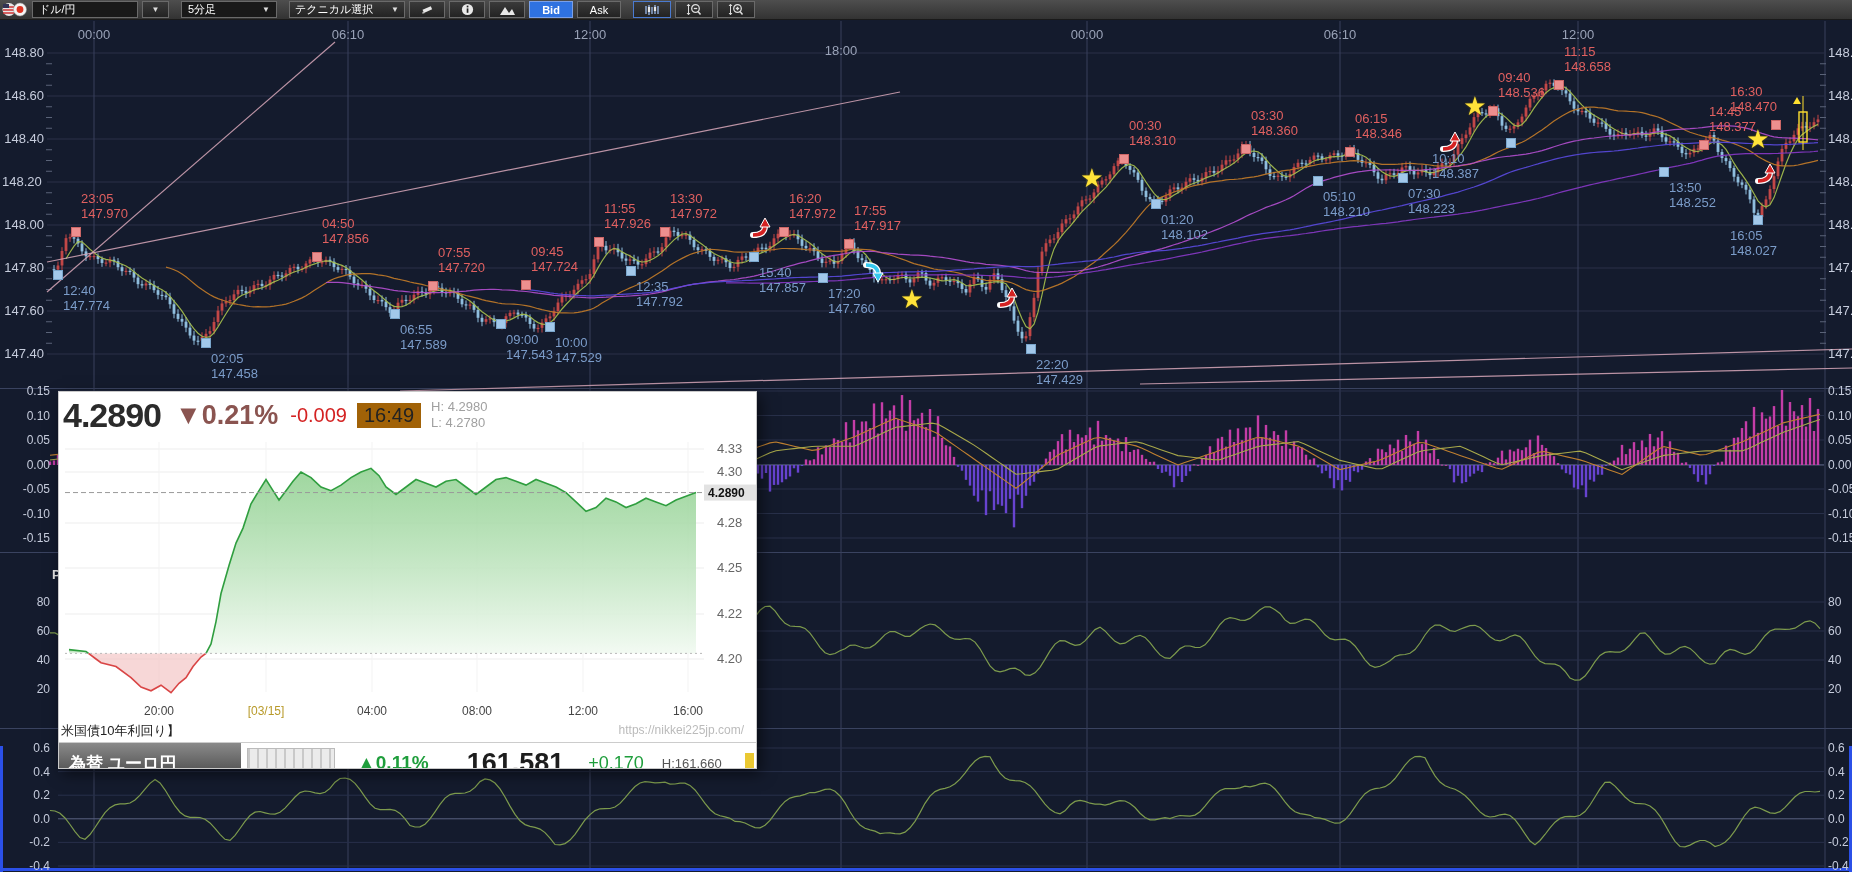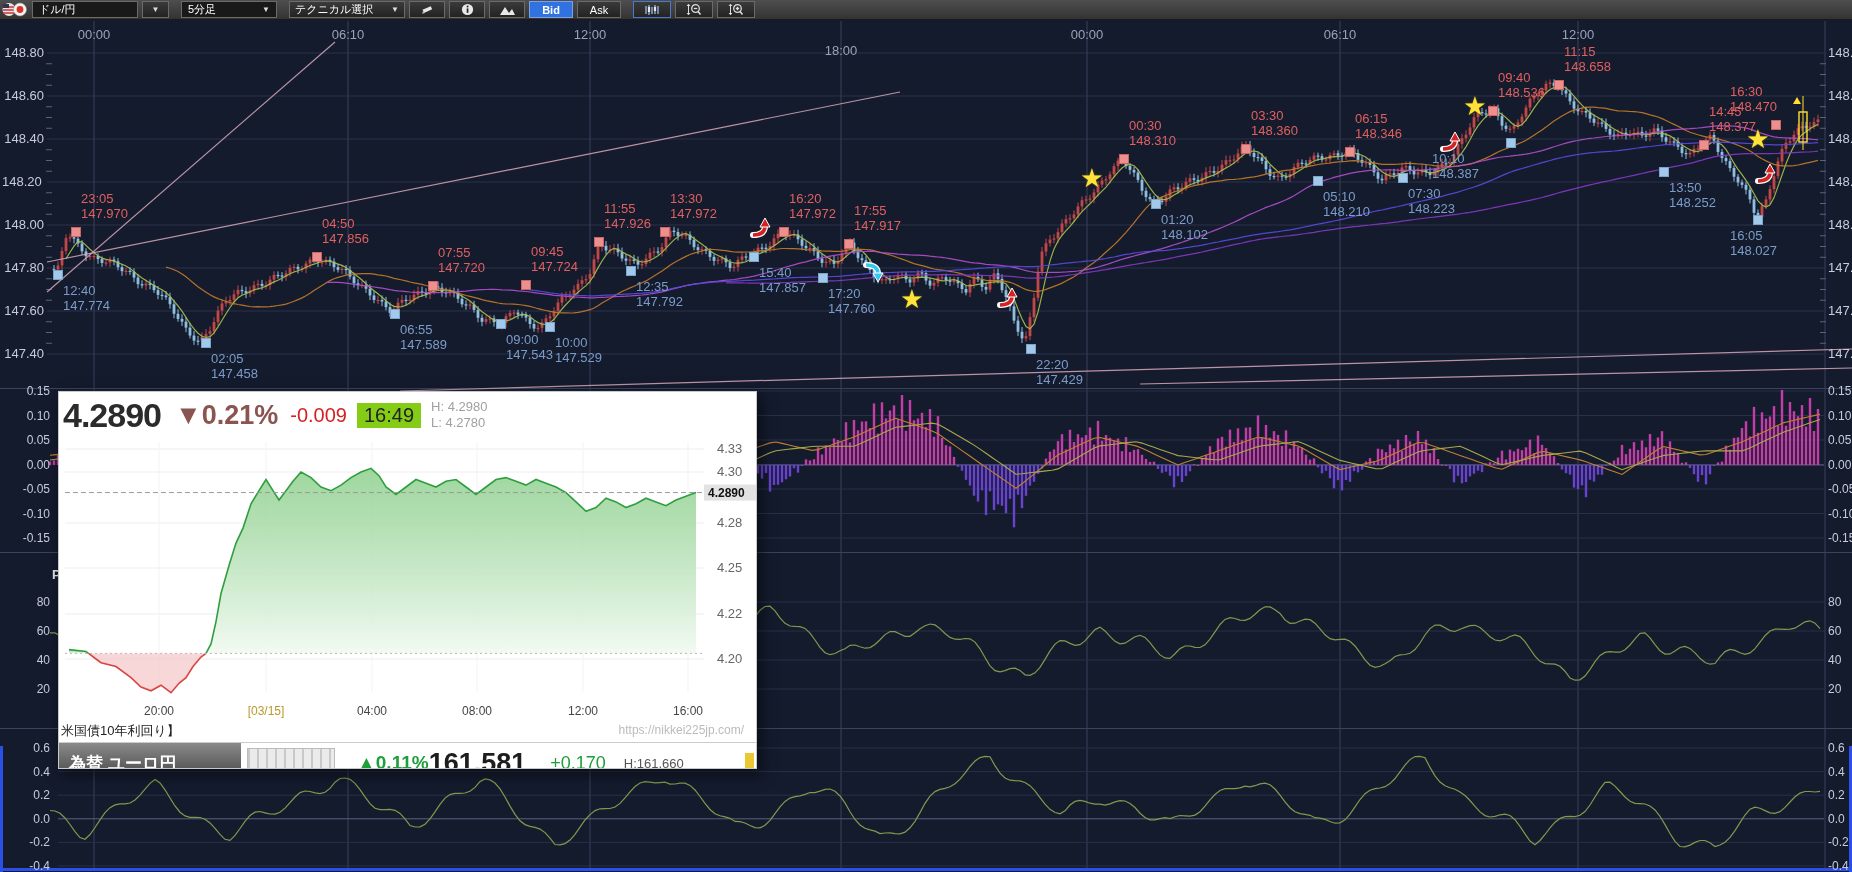--- a/index.html
+++ b/index.html
@@ -28,32 +28,32 @@
   .mk.low{background:#a2c8ea;border:1px solid #7aa6cc;}
   .star{position:absolute;color:#ffe33a;font-size:26px;line-height:20px;z-index:3;
         text-shadow:0 0 2px #7c6800;transform:translate(-50%,-50%);}
   
   #popup{position:absolute;left:58px;top:391px;width:699px;height:378px;background:#fff;z-index:6;
      box-shadow:4px 5px 14px rgba(0,0,0,.55);border:1px solid #c9c9c9;box-sizing:border-box;overflow:hidden;}
   #popup-header{position:absolute;left:0;top:0;width:100%;height:46px;display:flex;align-items:center;}
   #pp-price{font-size:34px;font-weight:bold;color:#2b2b2b;letter-spacing:-1px;margin-left:4px;}
   #pp-chg{font-size:27px;font-weight:bold;color:#8a5450;margin-left:14px;}
   #pp-chgv{font-size:20px;color:#d42222;margin-left:12px;}
-  #pp-time{font-size:20px;color:#222;background:#84cc16;padding:1px 7px;margin-left:10px;}
+  #pp-time{font-size:20px;color:#222;background:#a16207;padding:1px 7px;margin-left:10px;}
   #pp-hl{font-size:13px;color:#a0a0a0;line-height:16px;margin-left:10px;}
   #pp-xlabels span{position:absolute;top:312px;font-size:12px;color:#444;transform:translateX(-50%);}
   #pp-caption{position:absolute;left:2px;top:330px;font-size:13px;color:#222;}
   #pp-url{position:absolute;right:12px;top:331px;font-size:12px;color:#bbb;}
   #ticker{position:absolute;left:0;top:350px;width:100%;height:40px;background:#fff;border-top:1px solid #ccc;
      display:flex;align-items:center;}
   #tk-name{width:182px;height:100%;background:linear-gradient(#8a8a8a,#3f3f3f);color:#fff;font-size:17px;
      font-weight:bold;display:flex;align-items:center;padding-left:10px;box-sizing:border-box;}
   #tk-strip{width:86px;height:70%;margin-left:6px;background:repeating-linear-gradient(90deg,#c9c9c9 0 2px,#ebebeb 2px 9px);border:1px solid #bbb;}
   #tk-pct{color:#1f9e3c;font-size:19px;font-weight:bold;margin-left:22px;}
-  #tk-price{color:#1d1d1d;font-size:27px;font-weight:bold;}
+  #tk-price{color:#1d1d1d;font-size:27px;font-weight:bold;margin-left:38px;}
   #tk-chg{color:#1f9e3c;font-size:18px;margin-left:24px;}
   #tk-high{color:#555;font-size:13px;margin-left:18px;}
   #tk-tag{width:9px;height:20px;background:#eac832;margin-left:auto;margin-right:2px;}
   .pletter{position:absolute;color:#e8e8e8;font-size:13px;font-weight:bold;z-index:2;}
 </style>
 </head>
 <body>
 
 <div id="stage">
 

